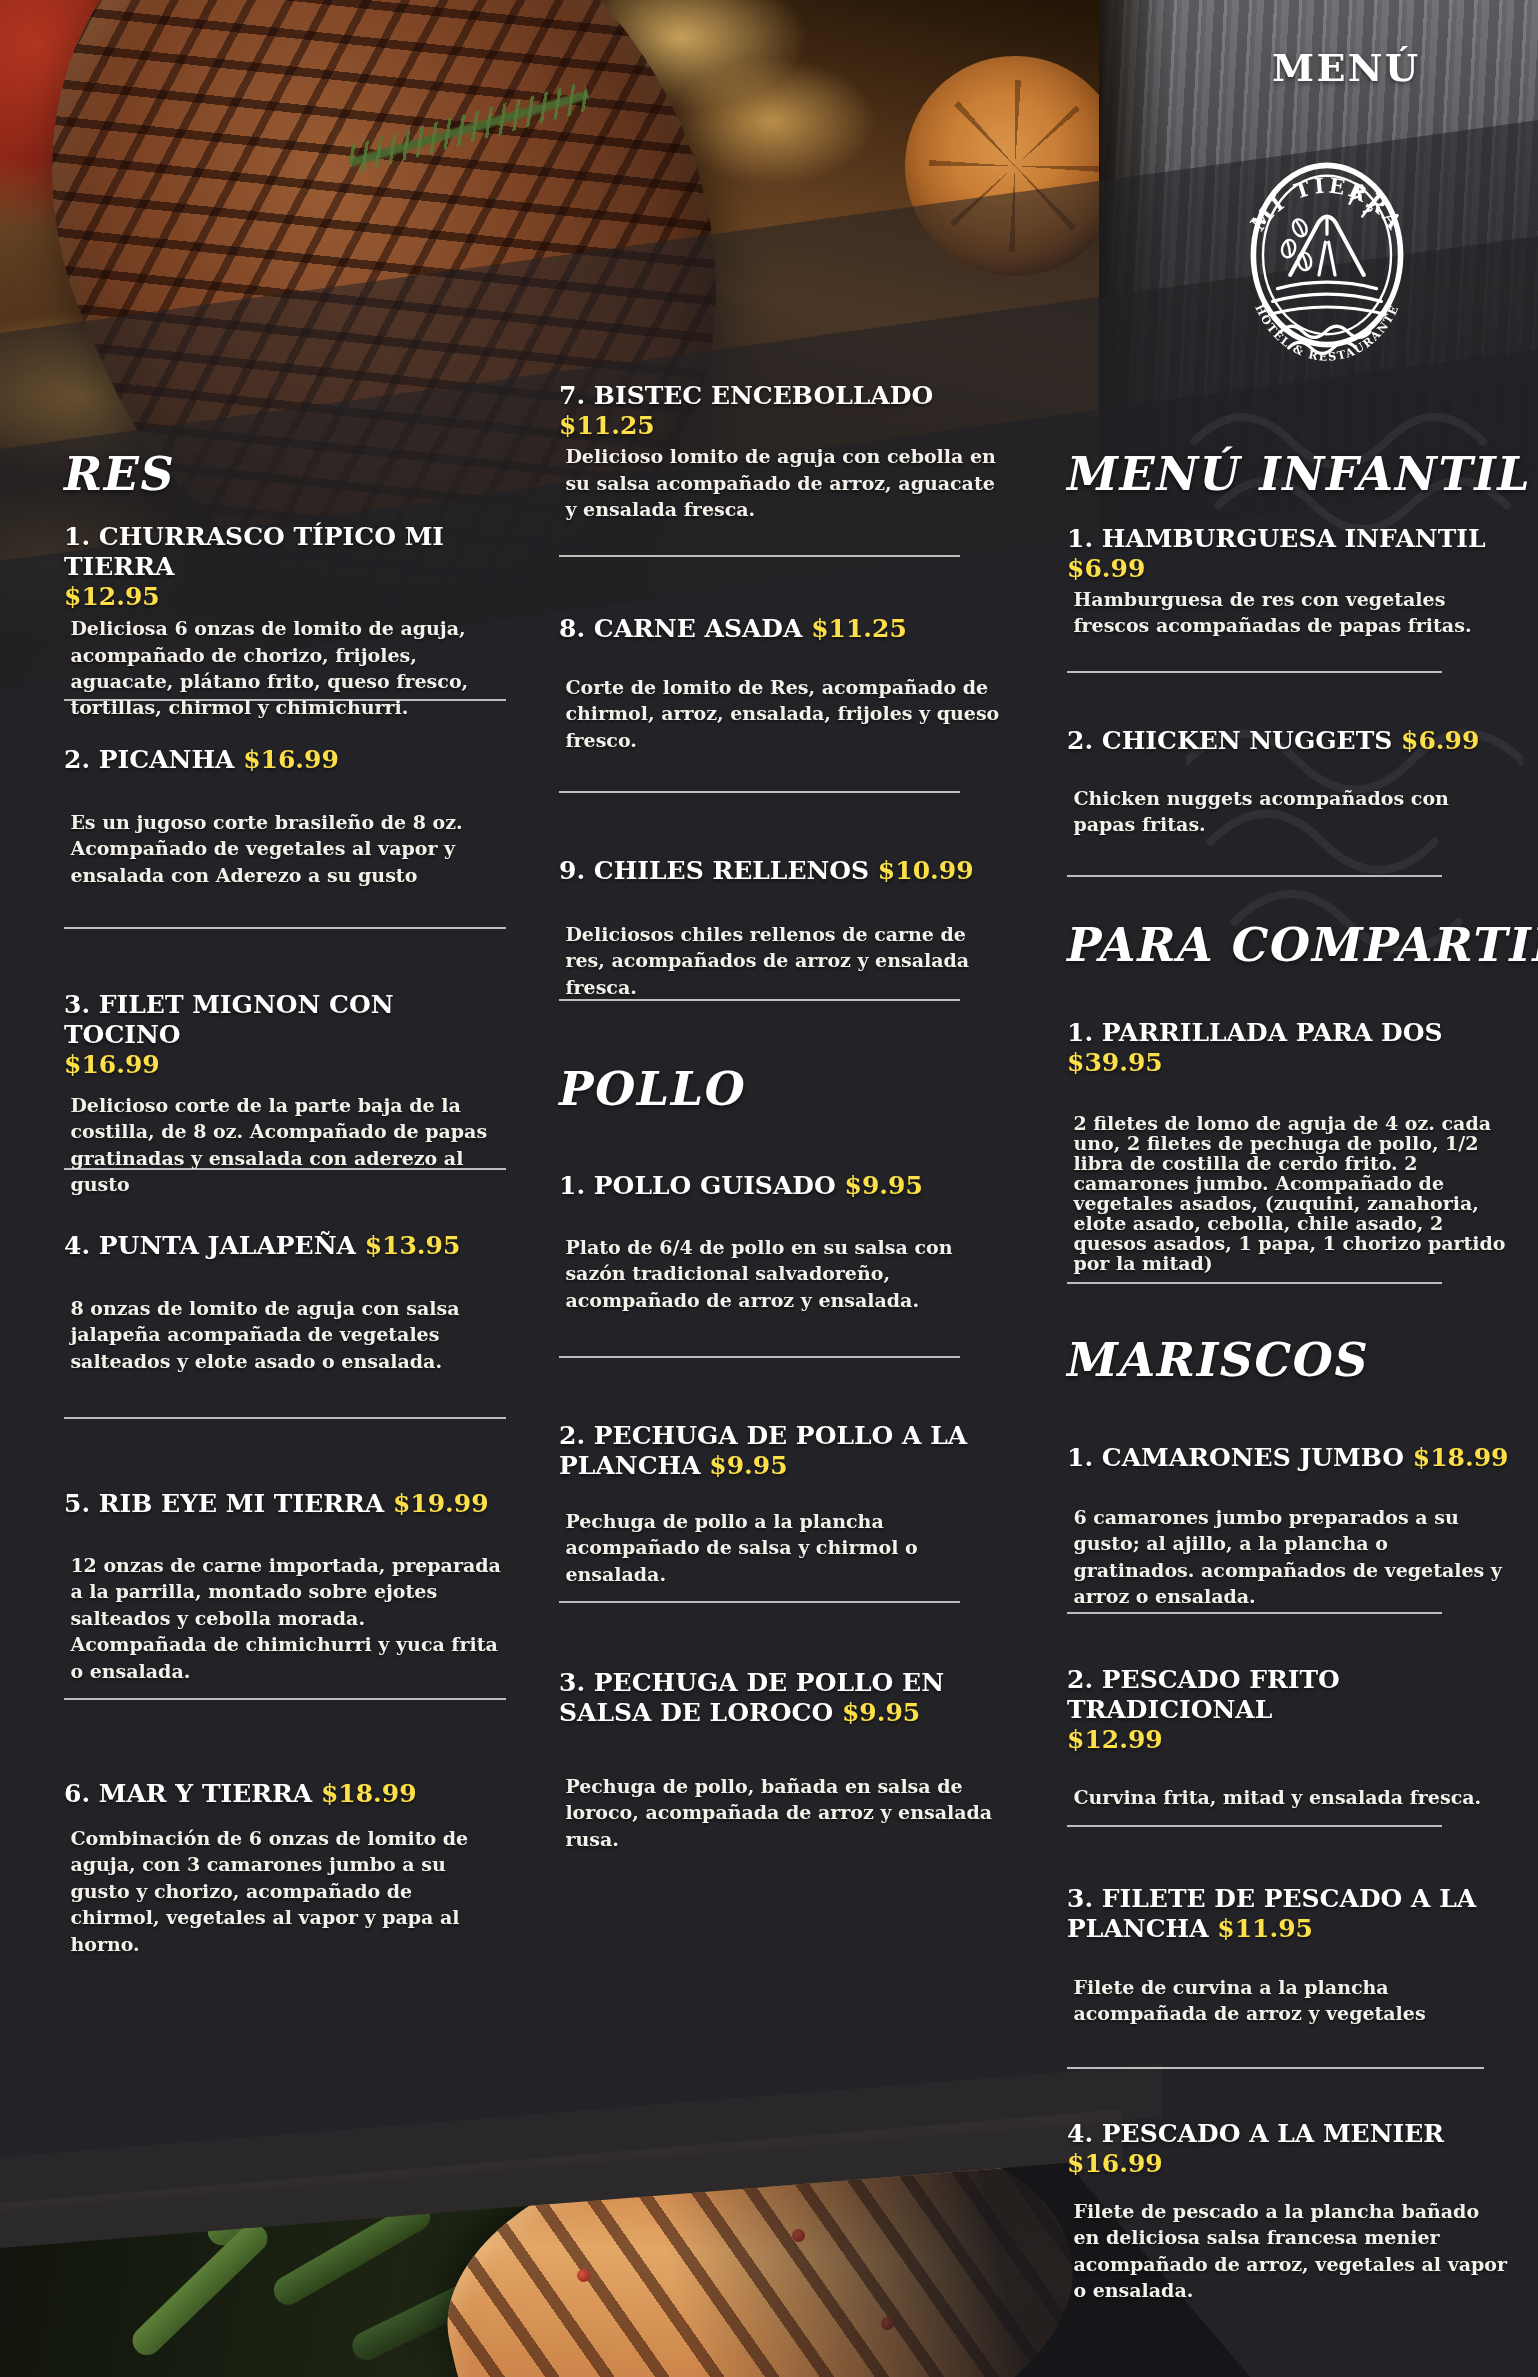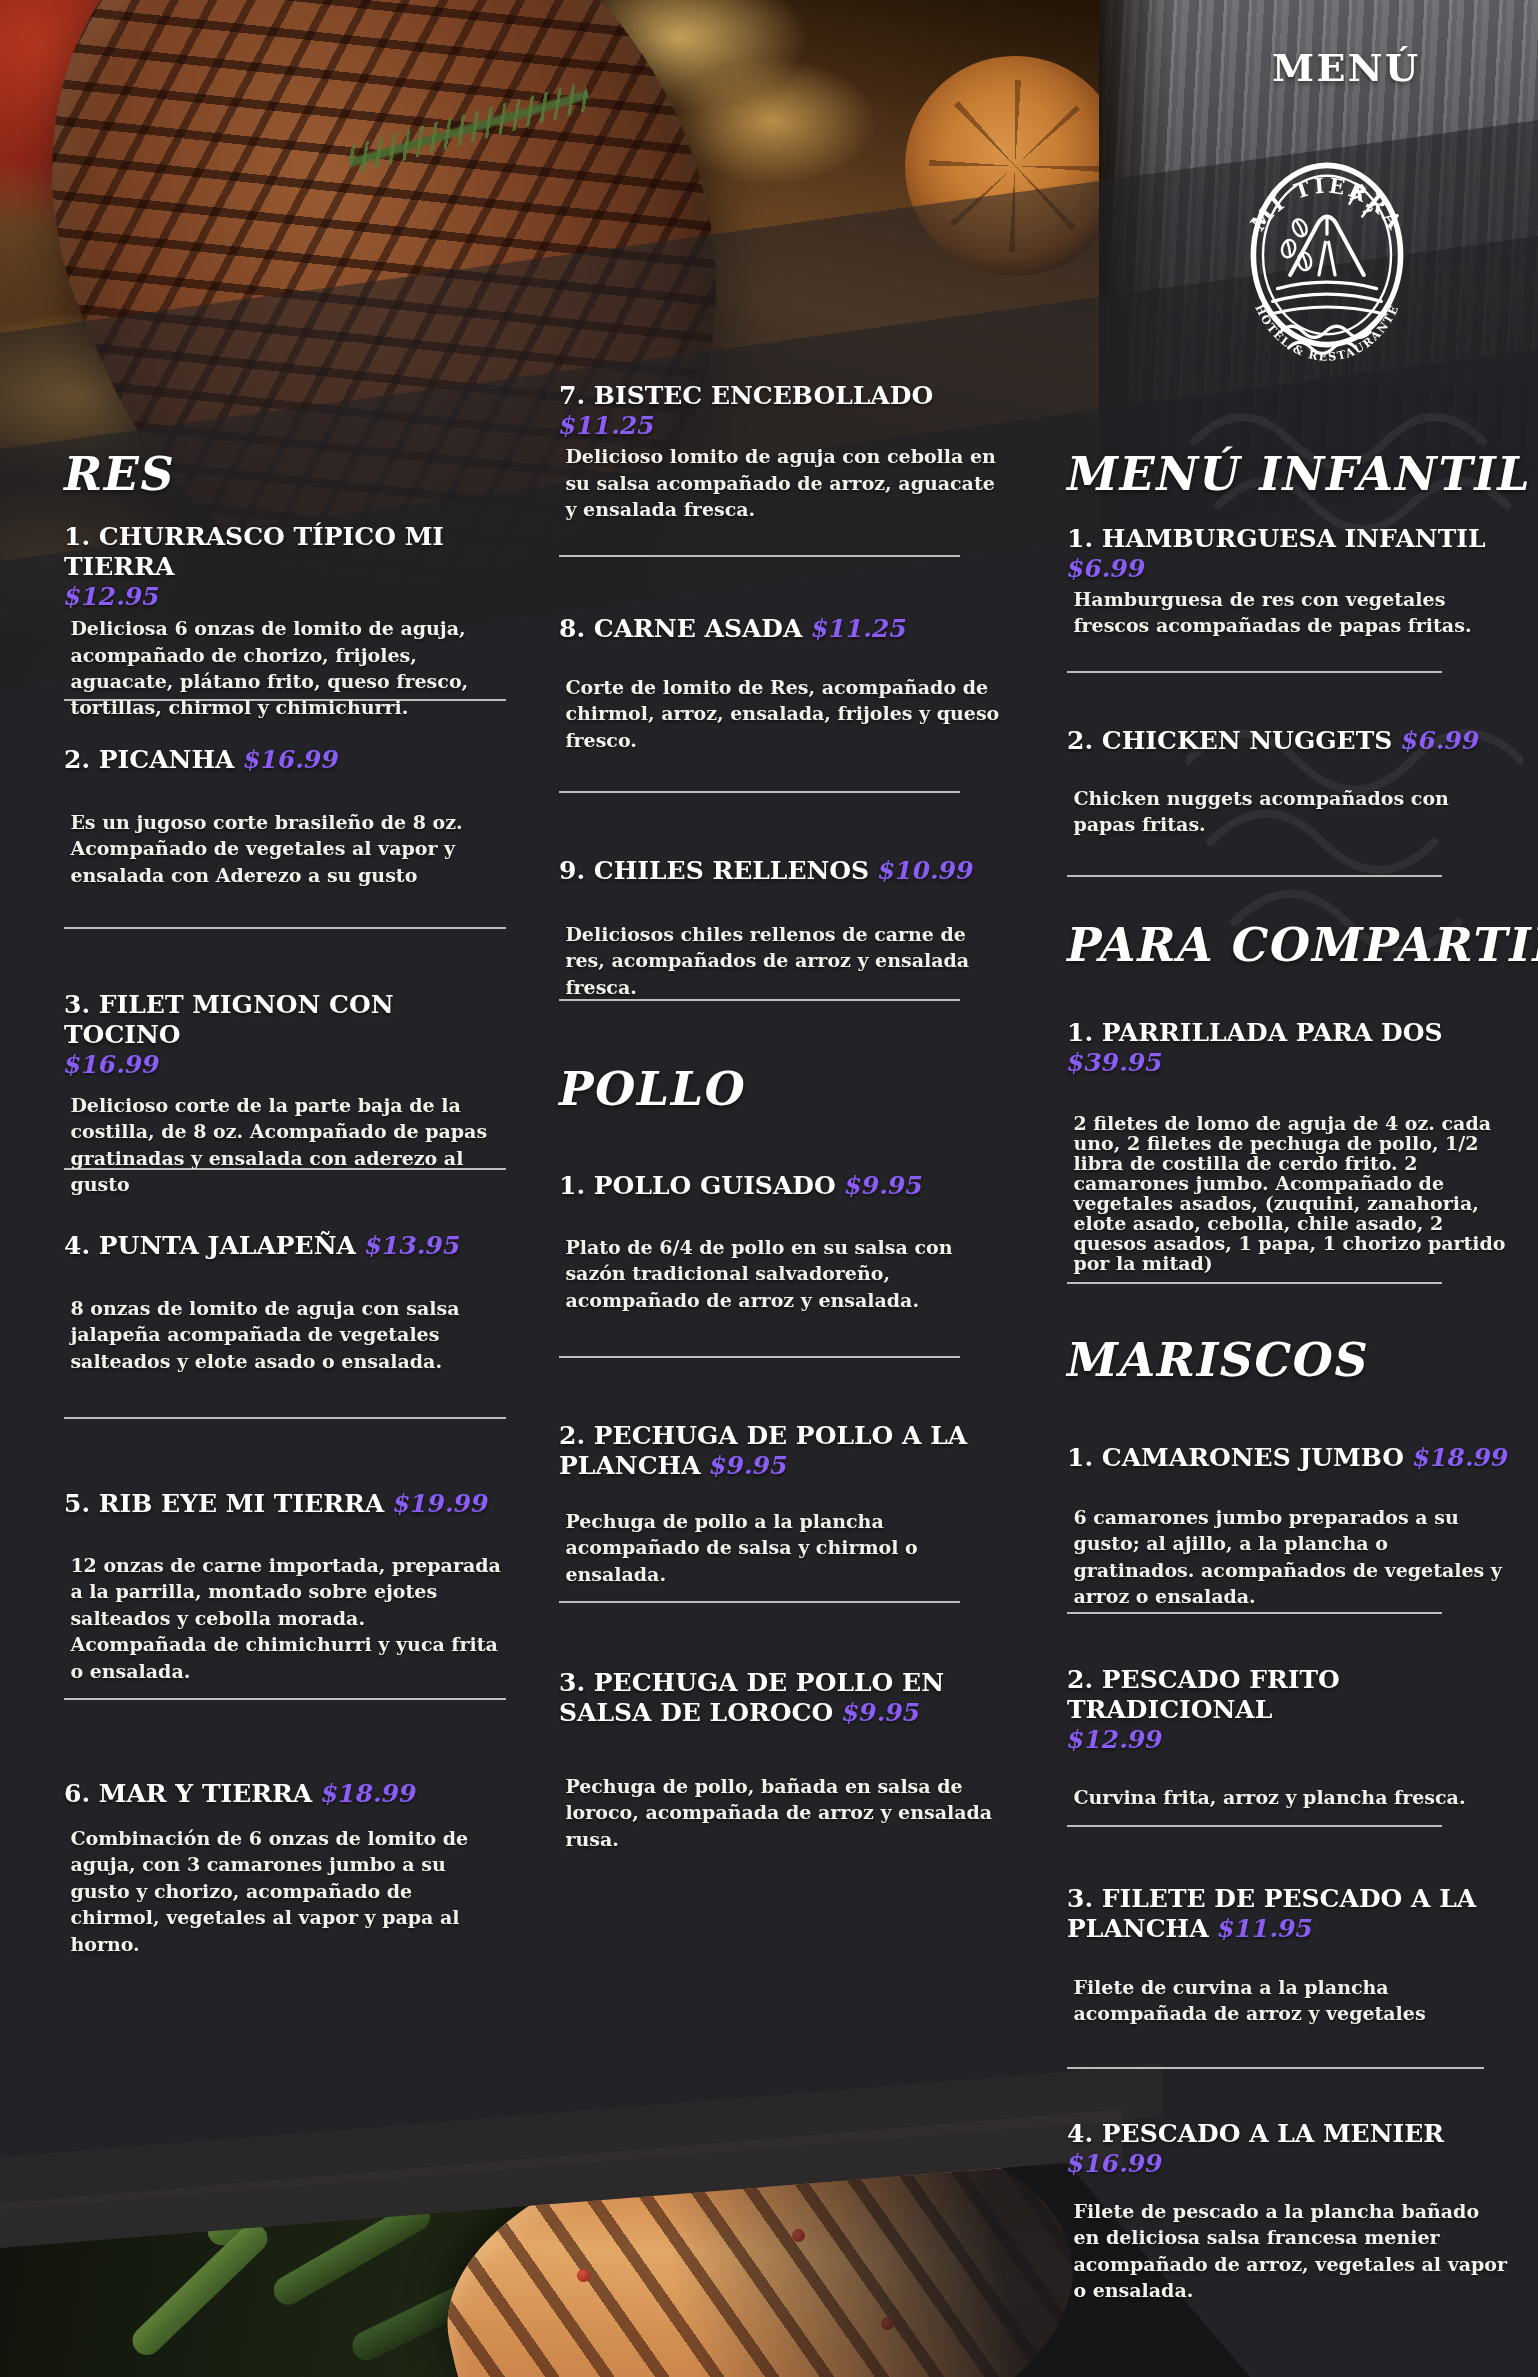--- a/index.html
+++ b/index.html
@@ -76,21 +76,21 @@
   
   .col{position:absolute;top:0;height:2377px;z-index:20;}
   .c1{left:64px;width:442px;}
   .c2{left:559px;width:442px;}
   .c3{left:1067px;width:442px;}
   .sec{position:absolute;margin:0;font-size:46px;line-height:51px;font-weight:bold;font-style:italic;
        letter-spacing:1.6px;text-shadow:0 2.4px 4px rgba(0,0,0,.6);white-space:nowrap;}
   .item{position:absolute;width:100%;}
   .item h3{margin:0;font-size:25px;line-height:30px;font-weight:bold;letter-spacing:0;
            text-shadow:0 1.6px 3.2px rgba(0,0,0,.55);}
-  .price{color:#8b5cf6;font-style:italic;}
+  .price{color:#fde047;}
   .stack .price{display:block;}
   .item p{margin:0;padding-left:6.4px;font-size:19px;line-height:26.4px;font-weight:bold;
           color:#f3f1ea;text-shadow:0 1.6px 2.4px rgba(0,0,0,.5);}
   .item p.tight{line-height:20px;}
   .hr{position:absolute;height:1.6px;background:rgba(235,235,235,.78);}
   .menu-label{position:absolute;left:1272px;top:45px;margin:0;font-size:38px;font-weight:bold;
       letter-spacing:2.4px;z-index:21;text-shadow:0 2.4px 4.8px rgba(0,0,0,.5);}
   .logo{position:absolute;left:1242px;top:127px;z-index:21;}
 </style>
 </head>
@@ -278,21 +278,21 @@
   <h2 class="sec" style="top:1335px">MARISCOS</h2>
 
   <div class="item" style="top:1443px">
     <h3><span>1. CAMARONES JUMBO</span> <span class="price">$18.99</span></h3>
     <p style="margin-top:31px">6 camarones jumbo preparados a su gusto; al ajillo, a la plancha o gratinados. acompañados de vegetales y arroz o ensalada.</p>
   </div>
   <div class="hr" style="top:1612px;left:0;width:375px"></div>
 
   <div class="item stack" style="top:1665px">
     <h3><span>2. PESCADO FRITO TRADICIONAL</span> <span class="price">$12.99</span></h3>
-    <p style="margin-top:29px">Curvina frita, arroz y plancha fresca.</p>
+    <p style="margin-top:29px">Curvina frita, mitad y ensalada fresca.</p>
   </div>
   <div class="hr" style="top:1825px;left:0;width:375px"></div>
 
   <div class="item" style="top:1884px">
     <h3><span>3. FILETE DE PESCADO A LA PLANCHA</span> <span class="price">$11.95</span></h3>
     <p style="margin-top:30px">Filete de curvina a la plancha acompañada de arroz y vegetales</p>
   </div>
   <div class="hr" style="top:2067px;left:0;width:417px"></div>
 
   <div class="item" style="top:2119px">

